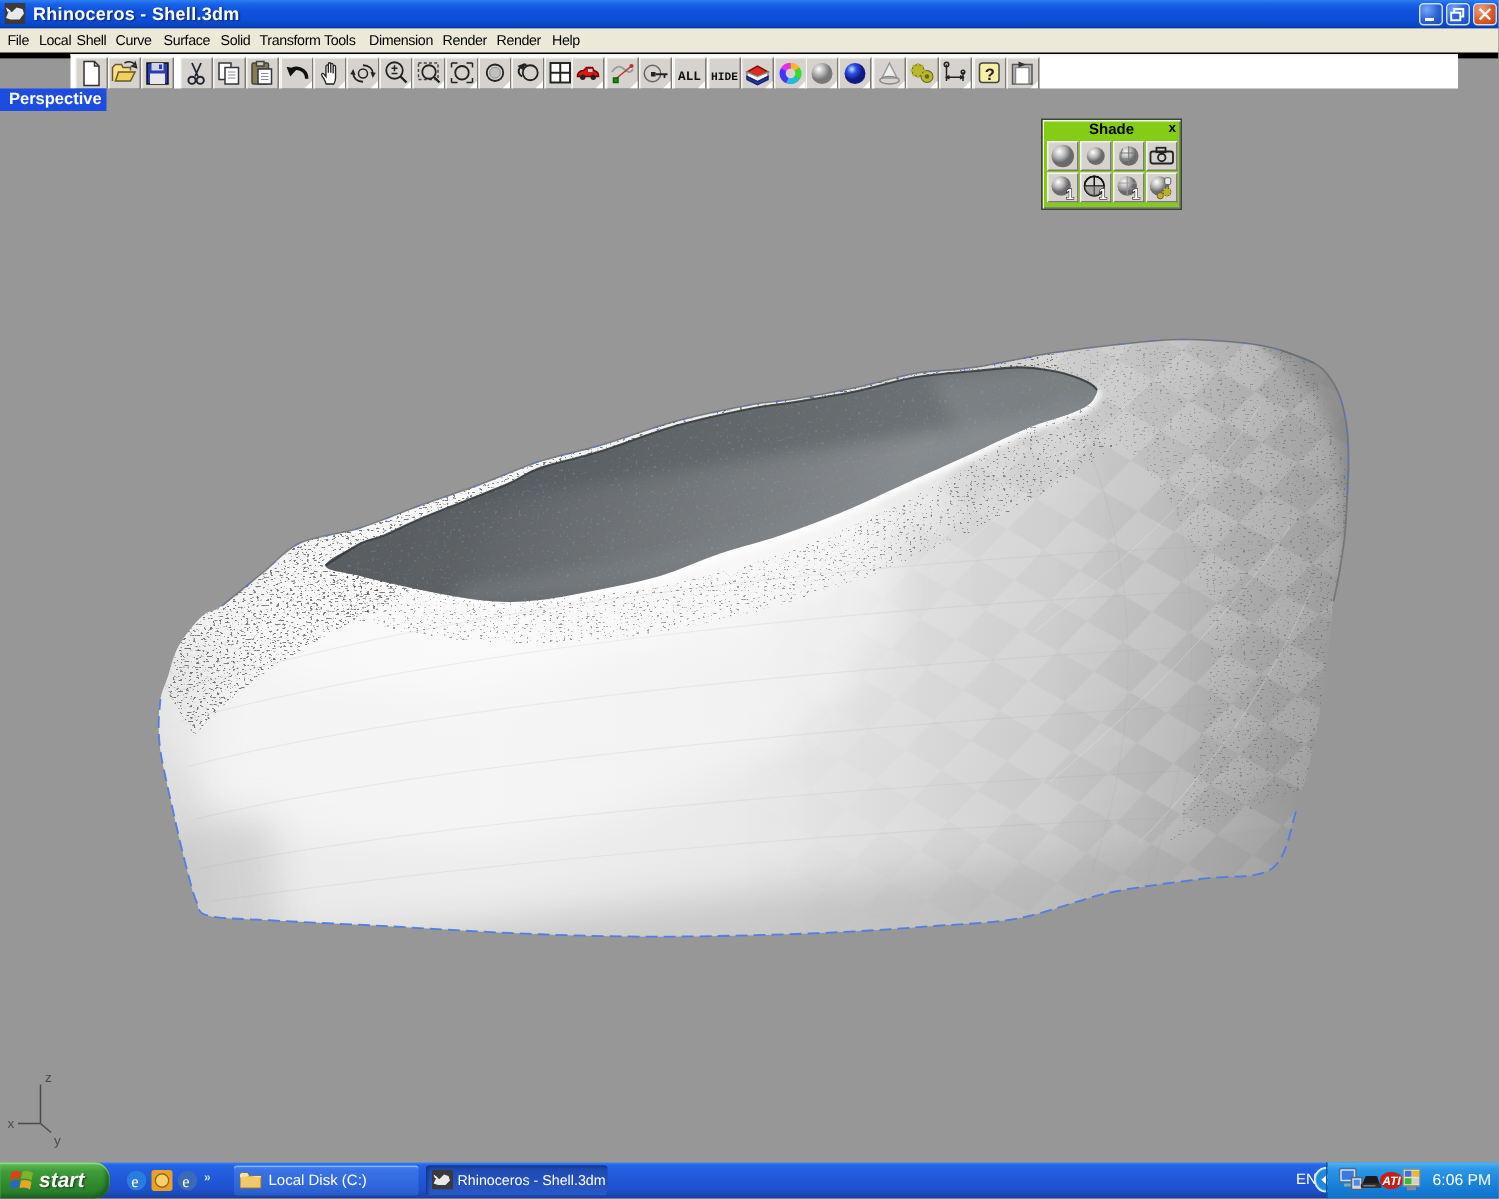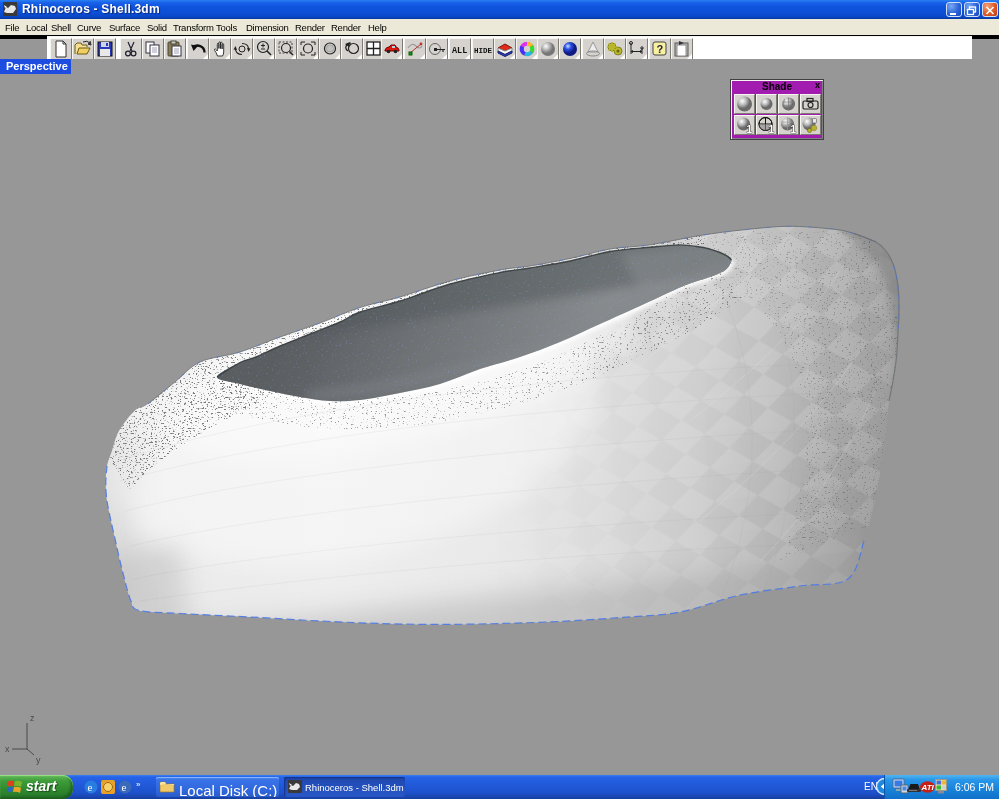--- a/index.html
+++ b/index.html
@@ -14,21 +14,21 @@
   .wb-close{left:982px;background:radial-gradient(circle at 30% 25%,#f2a27a 0%,#dd5a27 55%,#c03a10 100%);}
   .menubar{position:absolute;left:0;top:19px;width:999px;height:16px;background:#ece9d8;border-bottom:4px solid #000000;}
   .menubar span{position:absolute;top:3px;font-size:9.5px;color:#000;letter-spacing:-0.25px;}
   .toolbar{position:absolute;left:0;top:36px;width:925px;height:23px;background:#ffffff;border-top:1px solid #f5f4f0;margin-left:47px;}
   .tbtn{position:absolute;top:1px;width:20px;height:20px;background:#d6d3ce;
     border-top:1px solid #f5f5f2;border-left:1px solid #f5f5f2;border-right:1px solid #7e7b74;border-bottom:1px solid #7e7b74;}
   .tbtn svg{position:absolute;left:1px;top:1px;}
   .notch{position:absolute;right:0;bottom:0;width:0;height:0;border-left:5px solid transparent;border-bottom:5px solid #fff;}
   .viewport{position:absolute;left:0;top:59px;width:999px;height:716px;background:#979797;}
   .vplabel{position:absolute;left:0px;top:0px;width:71px;height:15px;background:#1d4ce0;color:#fff;font-size:11px;font-weight:bold;padding-top:1px;padding-left:6px;box-sizing:border-box;}
-  .shade{position:absolute;left:730px;top:20px;width:92px;height:59px;background:#a21caf;
+  .shade{position:absolute;left:694px;top:20px;width:92px;height:59px;background:#84cc16;
     border:1px solid #404040;box-shadow:inset 1px 1px 0 #f5f5f2, inset -1px -1px 0 #808080;}
   .shade .stitle{position:absolute;left:0;top:1px;width:100%;text-align:center;font-size:10px;font-weight:bold;color:#000;}
   .shade .sx{position:absolute;right:3px;top:1px;font-size:9px;font-weight:bold;color:#000;line-height:9px;}
   .sbtn{position:absolute;width:21px;height:20px;background:#d6d3ce;
     border-top:1px solid #f5f5f2;border-left:1px solid #f5f5f2;border-right:1px solid #7e7b74;border-bottom:1px solid #7e7b74;box-sizing:border-box;}
   .taskbar{position:absolute;left:0;top:775px;width:999px;height:24px;
     background:linear-gradient(180deg,#3a81f2 0%,#2663e8 8%,#2159d8 42%,#1e51cc 75%,#163f9e 100%);}
   .startbtn{position:absolute;left:0;top:0;width:73px;height:24px;border-radius:0 10px 10px 0;
     background:linear-gradient(180deg,#64bd59 0%,#3f9c3b 25%,#2f8a2d 60%,#26772a 100%);
     box-shadow:inset 0 1px 1px #9fe08f, inset -2px -2px 3px #1d5c20;}
@@ -525,21 +525,21 @@
       <circle cx="24" cy="8" r="4.5" fill="none" stroke="#a06010"></circle>
     <circle cx="41" cy="8" r="6.5" fill="#3a6ab8"></circle>
       <text x="37.5" y="12" font-size="11" fill="#fff" font-family="Liberation Serif">e</text>
     <text x="52" y="8" font-size="8" fill="#cfe0ff" font-weight="bold">»</text>
   </svg>
   <div class="taskbtn" style="left:156px;width:123px;background:linear-gradient(180deg,#5a95f5 0%,#3a74e8 12%,#2f66dd 70%,#2a5cc8 100%);box-shadow:inset 0 1px 0 #86b2f8;">
     <svg style="position:absolute;left:4px;top:3px" width="15" height="13">
         <path d="M0 3 L0 12 L14 12 L14 4 L6 4 L5 2 L1 2 Z" fill="#f0c96a" stroke="#a07820" stroke-width="0.7"></path>
         <path d="M0 5 L5 4 L14 5 L14 4 L6 4 L5 2 L1 2 L0 3 Z" fill="#fae3a0"></path>
       </svg>
-    <span style="position:absolute;left:23px;top:5px;font-size:15px;">Local Disk (C:)</span>
+    <span style="position:absolute;left:23px;top:5px;font-size:10px;">Local Disk (C:)</span>
   </div>
   <div class="taskbtn" style="left:284px;width:121px;background:linear-gradient(180deg,#1f47ae 0%,#2450bc 50%,#2a58c8 100%);box-shadow:inset 1px 1px 2px #12307e;">
     <svg style="position:absolute;left:4px;top:3px" width="14" height="13">
         <rect width="14" height="13" fill="#3a3a3a" rx="1"></rect>
         <path d="M1 9 L3 5 L5 6 L8 3 L11 4 L12 7 L9 10 L4 10 Z" fill="#e8e8e8"></path>
         <path d="M1 3 L4 5 L2 5.5 Z" fill="#fff"></path>
       </svg>
     <span style="position:absolute;left:21px;top:5px;font-size:9.5px;">Rhinoceros - Shell.3dm</span>
   </div>
   <span style="position:absolute;left:864px;top:6px;color:#fff;font-size:10px;">EN</span>

